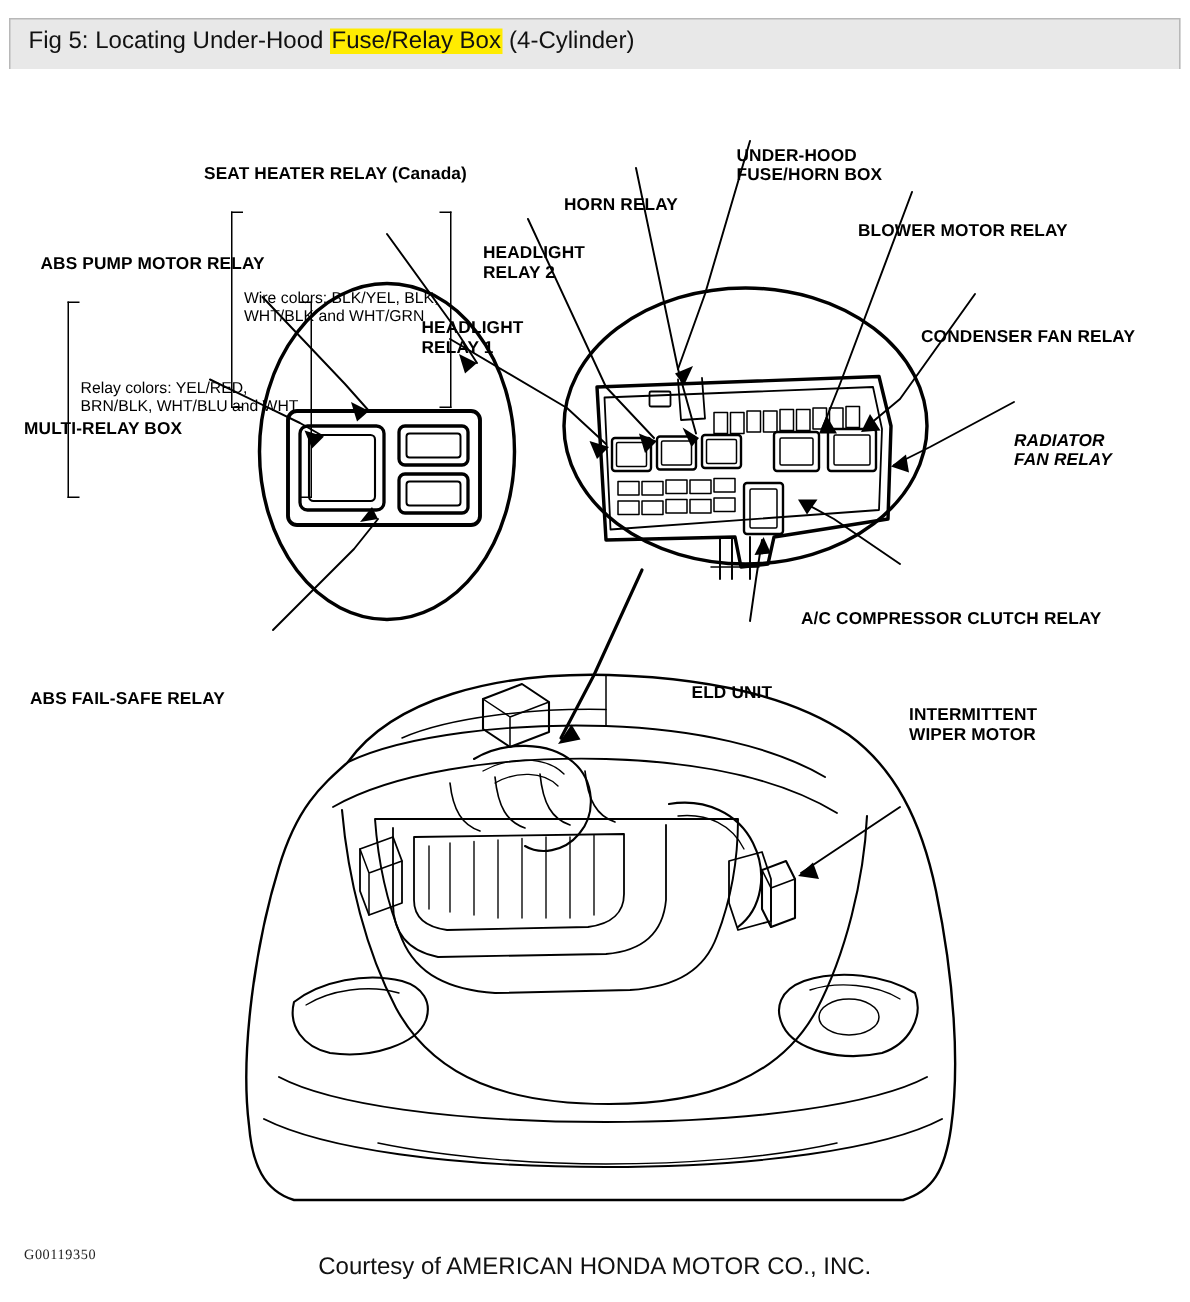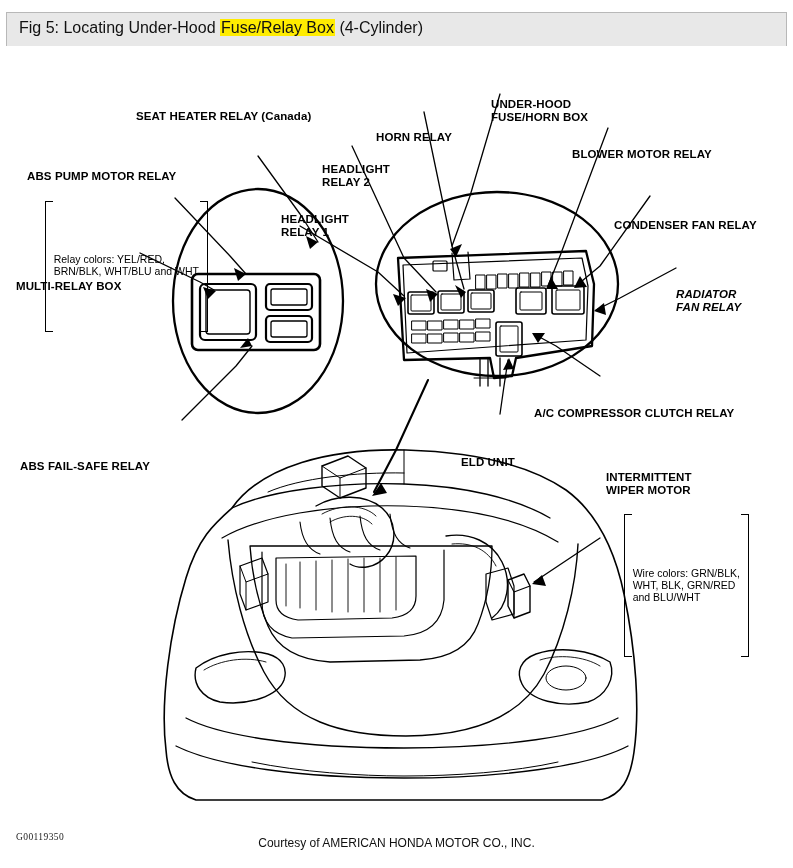--- a/index.html
+++ b/index.html
@@ -91,21 +91,21 @@
   }
   .brk.l { left: -9px; border-left: 1.3px solid #000; }
   .brk.r { right: -9px; border-right: 1.3px solid #000; }
 
   #credit {
     position: absolute;
     left: 0;
     top: 836px;
     width: 793px;
     text-align: center;
-    font-size: 12px;
+    font-size: 16px;
     color: #111;
   }
   #code {
     position: absolute;
     left: 16px;
     top: 786px;
     font-size: 9.5px;
     color: #222;
     letter-spacing: 0.4px;
     font-family: Liberation Serif, serif;
@@ -282,20 +282,26 @@
 
           <path d="M252 716 C300 726 360 730 404 730 C454 730 514 726 558 716" stroke-width="1"></path>
 
           <path d="M404 404 L404 438" stroke-width="1"></path>
         </g>
       </g>
     </svg>
 
     <div class="lbl" style="left:117px; top:28px;margin-left:19px;">
       <span class="hd">SEAT HEATER RELAY (Canada)</span>
+      <span class="bracket-wrap">
+        <span class="brk l"></span>
+        <span class="sub">Wire colors: BLK/YEL, BLK,
+WHT/BLK and WHT/GRN</span>
+        <span class="brk r"></span>
+      </span>
     </div>
 
     <div class="lbl" style="left:27px; top:88px;">
       <span class="hd">ABS PUMP MOTOR RELAY</span>
       <span class="bracket-wrap">
         <span class="brk l"></span>
         <span class="sub">Relay colors: YEL/RED,
 BRN/BLK, WHT/BLU and WHT</span>
         <span class="brk r"></span>
       </span>
@@ -345,26 +351,19 @@
       <span class="hd">ELD UNIT</span>
     </div>
 
     <div class="lbl" style="left:534px; top:325px;">
       <span class="hd">A/C COMPRESSOR CLUTCH RELAY</span>
     </div>
 
     <div class="lbl" style="left:606px; top:389px;">
       <span class="hd">INTERMITTENT
 WIPER MOTOR</span>
-      <span class="bracket-wrap">
-        <span class="brk l"></span>
-        <span class="sub">Wire colors: GRN/BLK,
-WHT, BLK, GRN/RED
-and BLU/WHT</span>
-        <span class="brk r"></span>
-      </span>
     </div>
 
     <div id="code">G00119350</div>
   </div>
 
   <div id="credit">Courtesy of AMERICAN HONDA MOTOR CO., INC.</div>
 </div>
 
 </body></html>

